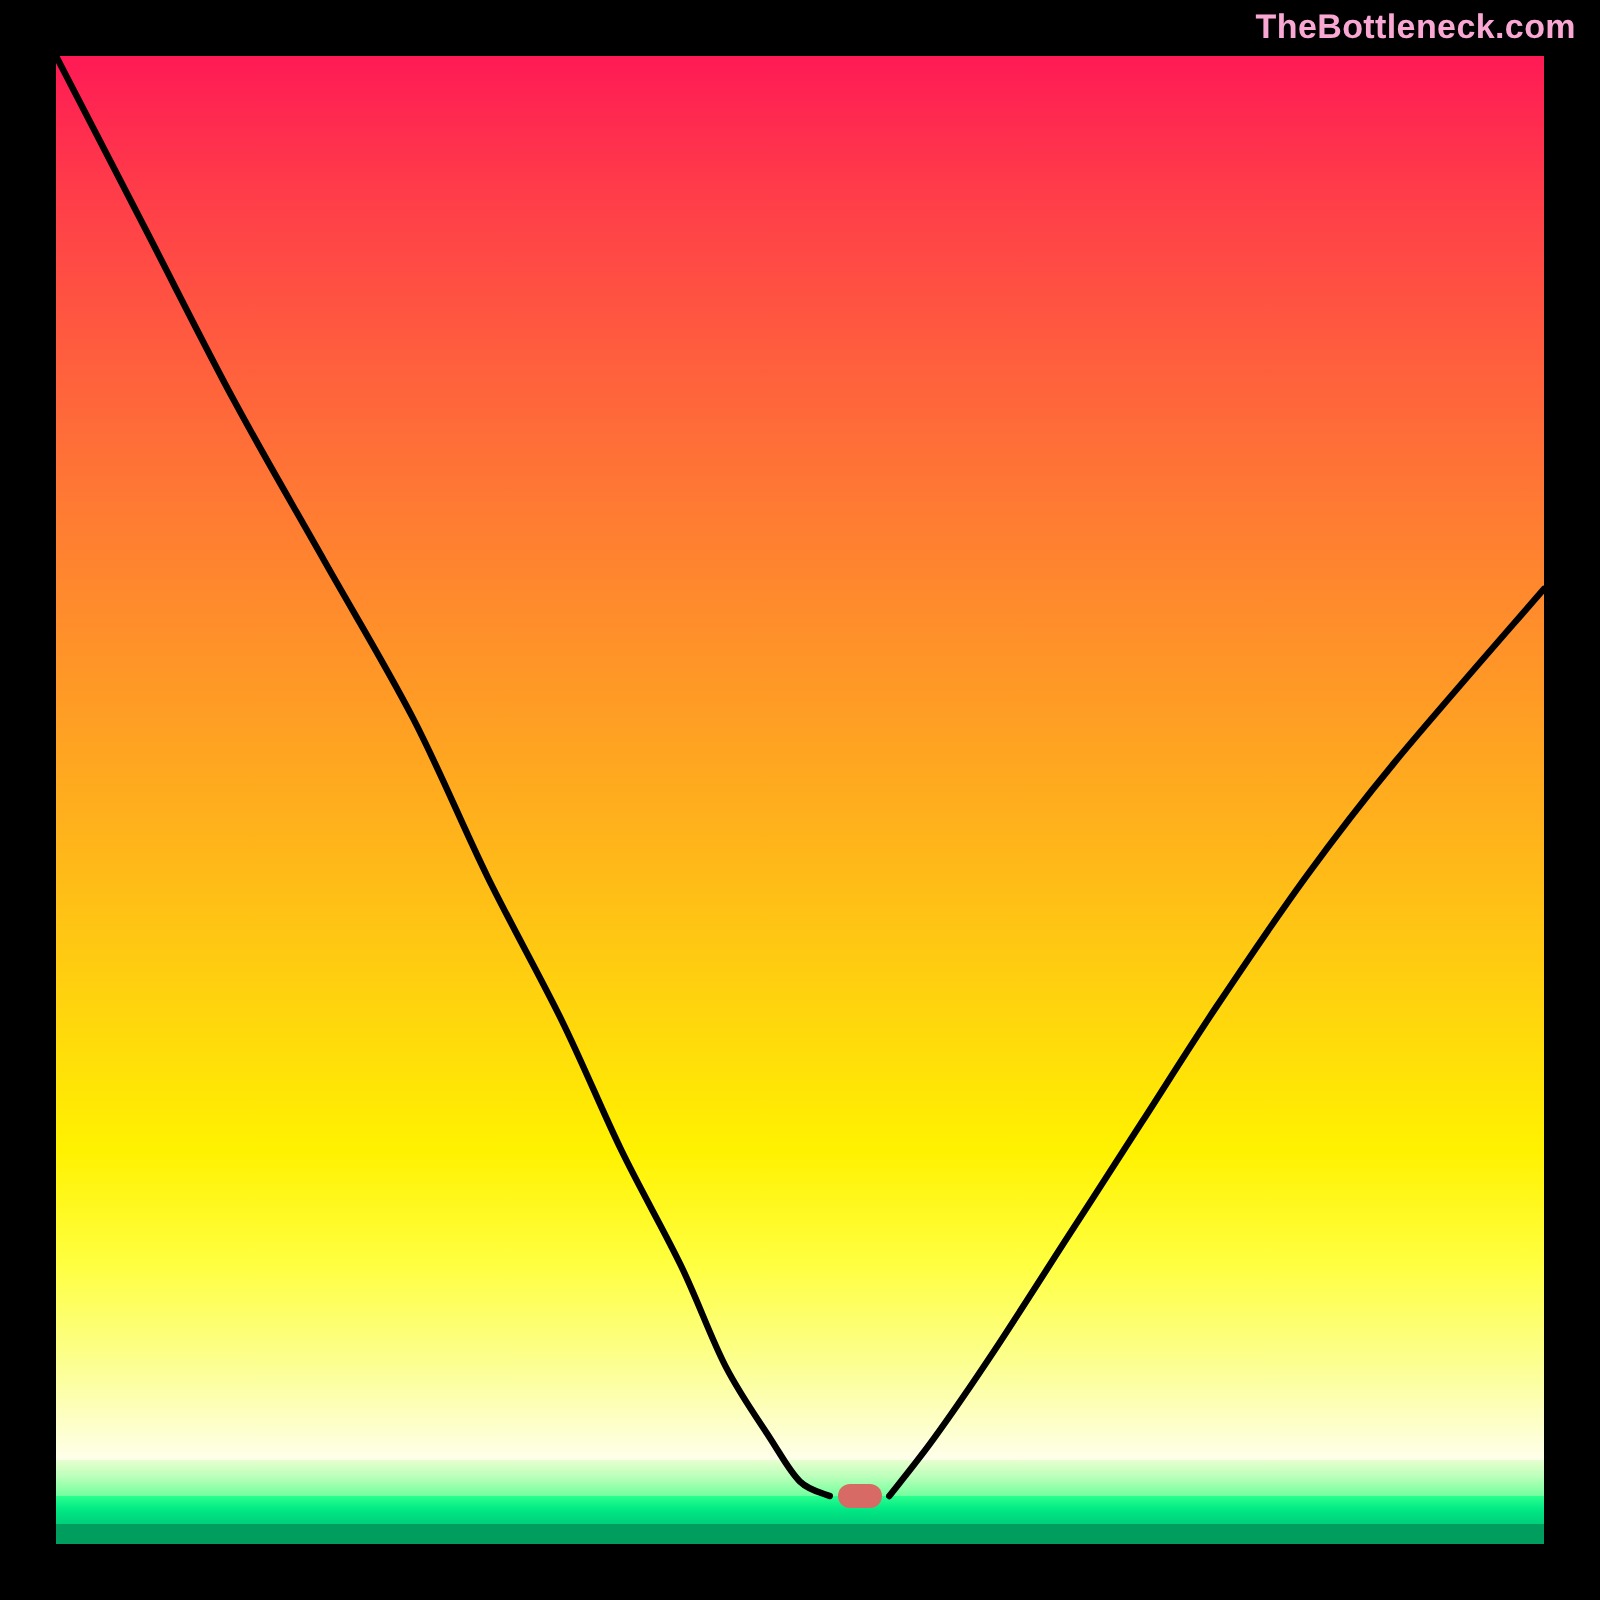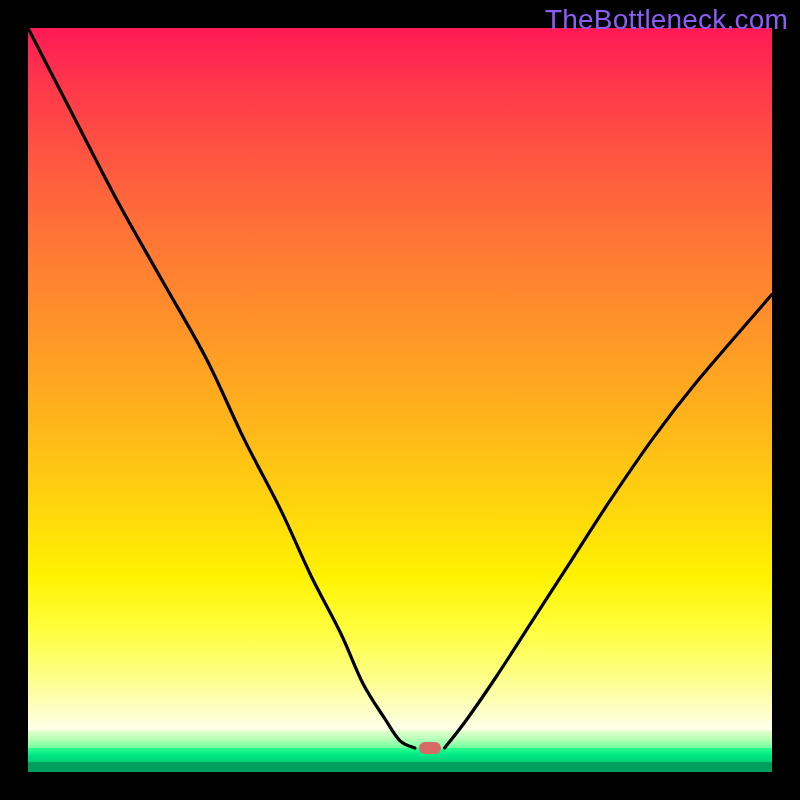--- a/index.html
+++ b/index.html
@@ -14,23 +14,23 @@
   .frame {
     position: relative;
     width: 800px;
     height: 800px;
     background: #000;
   }
   .watermark {
     position: absolute;
     top: 4px;
     right: 12px;
-    color: #8b5cf6;
-    font-size: 28px;
-    font-weight: 400;
+    color: #f9a8d4;
+    font-size: 17px;
+    font-weight: 700;
     letter-spacing: 0.2px;
     z-index: 30;
   }
   .plot-area {
     position: absolute;
     left: 28px;
     top: 28px;
     width: 744px;
     height: 744px;
   }

